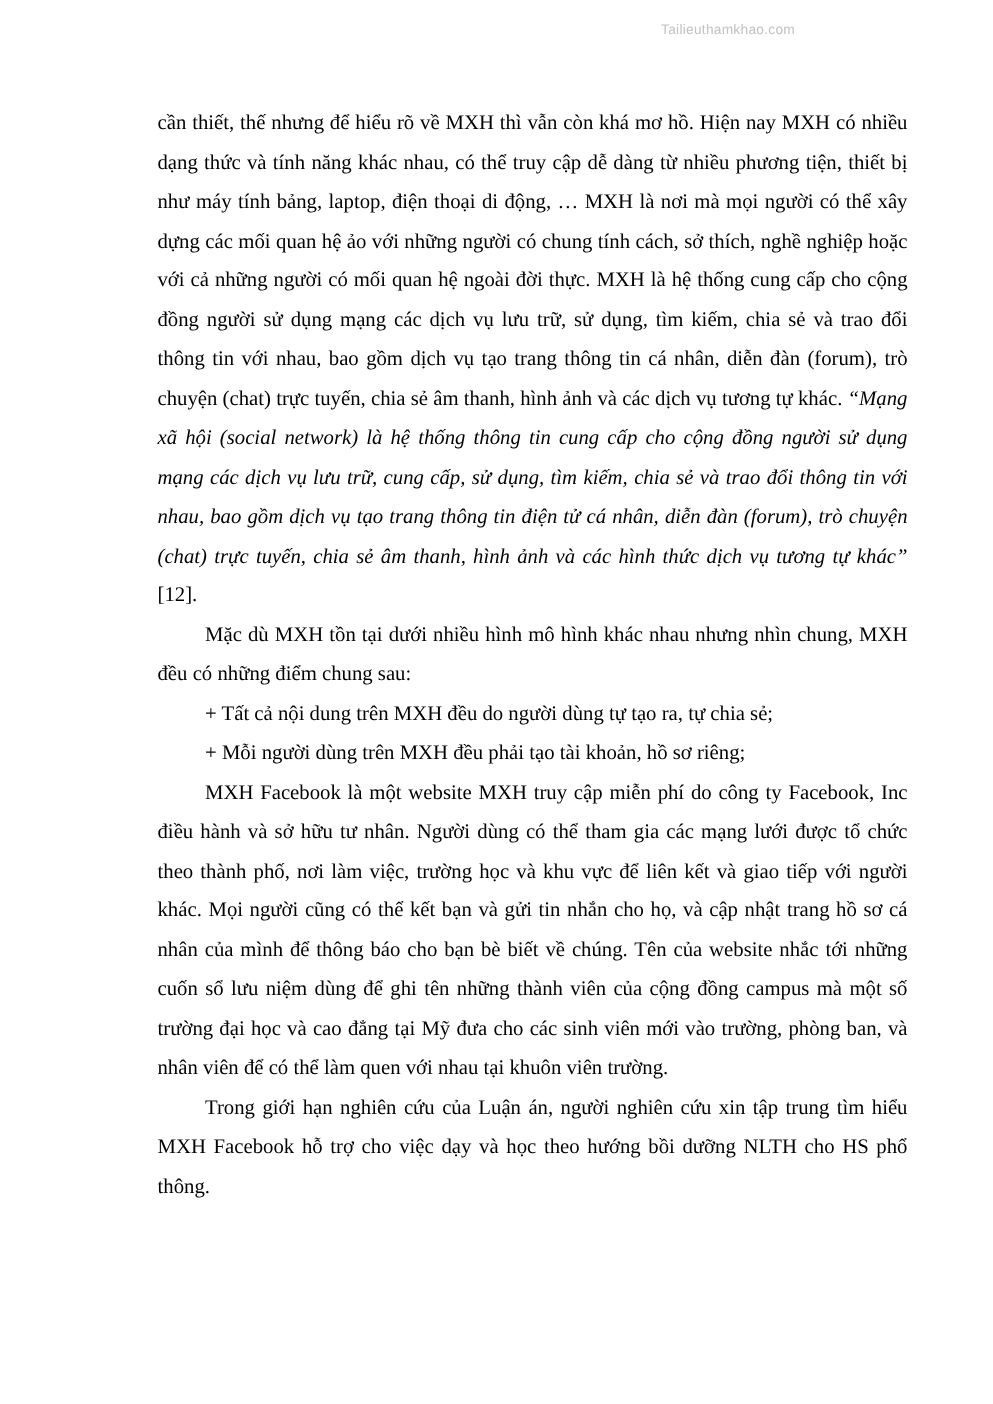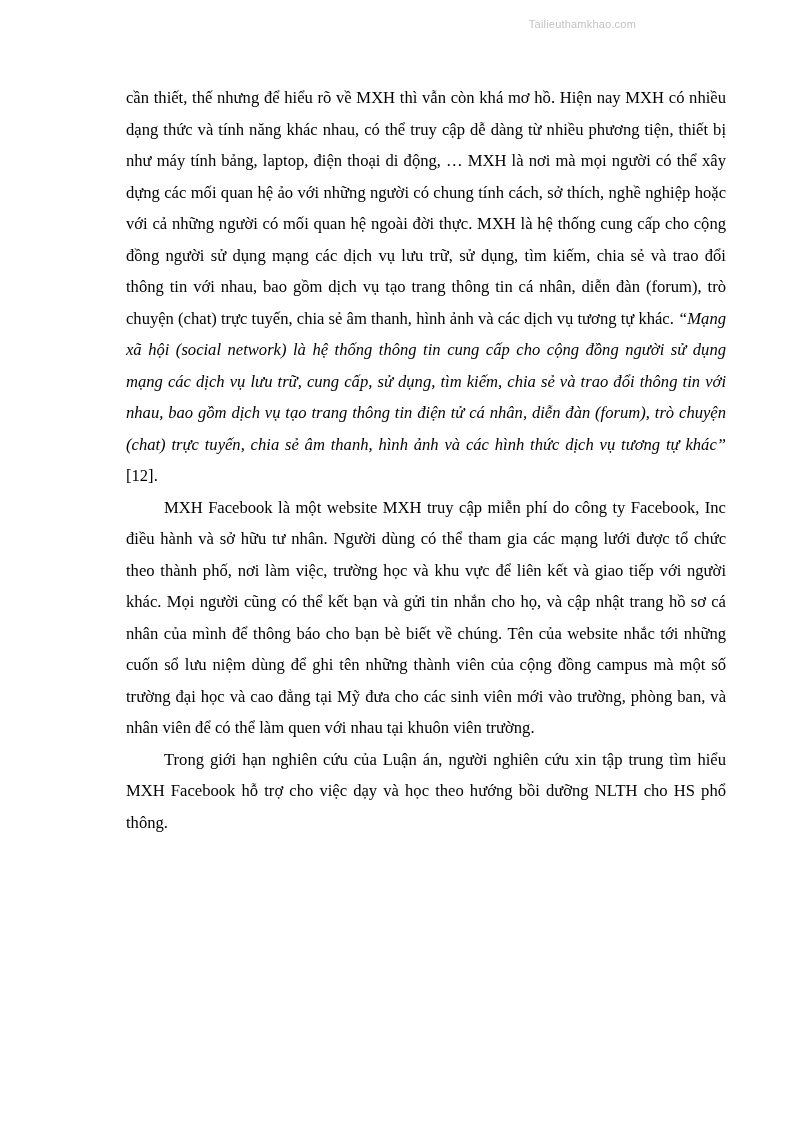--- a/index.html
+++ b/index.html
@@ -72,21 +72,24 @@
 <body>
 
 <div class="page">
 
   <div class="watermark">Tailieuthamkhao.com</div>
 
   <div class="content">
 
     <p class="noindent"><span>cần thiết, thế nhưng để hiểu rõ về MXH thì vẫn còn khá mơ hồ. Hiện nay MXH có nhiều dạng thức và tính năng khác nhau, có thể truy cập dễ dàng từ nhiều phương tiện, thiết bị như máy tính bảng, laptop, điện thoại di động, … MXH là nơi mà mọi người có thể xây dựng các mối quan hệ ảo với những người có chung tính cách, sở thích, nghề nghiệp hoặc với cả những người có mối quan hệ ngoài đời thực. MXH là hệ thống cung cấp cho cộng đồng người sử dụng mạng các dịch vụ lưu trữ, sử dụng, tìm kiếm, chia sẻ và trao đổi thông tin với nhau, bao gồm dịch vụ tạo trang thông tin cá nhân, diễn đàn (forum), trò chuyện (chat) trực tuyến, chia sẻ âm thanh, hình ảnh và các dịch vụ tương tự khác. </span><span class="quote">“Mạng xã hội (social network) là hệ thống thông tin cung cấp cho cộng đồng người sử dụng mạng các dịch vụ lưu trữ, cung cấp, sử dụng, tìm kiếm, chia sẻ và trao đổi thông tin với nhau, bao gồm dịch vụ tạo trang thông tin điện tử cá nhân, diễn đàn (forum), trò chuyện (chat) trực tuyến, chia sẻ âm thanh, hình ảnh và các hình thức dịch vụ tương tự khác”</span><span> [12].</span></p>
 
+    <p class="indent">Mặc dù MXH tồn tại dưới nhiều hình mô hình khác nhau nhưng nhìn chung, MXH đều có những điểm chung sau:</p>
 
+    <p class="bullet">+ Tất cả nội dung trên MXH đều do người dùng tự tạo ra, tự chia sẻ;</p>
+    <p class="bullet">+ Mỗi người dùng trên MXH đều phải tạo tài khoản, hồ sơ riêng;</p>
 
     <p class="indent">MXH Facebook là một website MXH truy cập miễn phí do công ty Facebook, Inc điều hành và sở hữu tư nhân. Người dùng có thể tham gia các mạng lưới được tổ chức theo thành phố, nơi làm việc, trường học và khu vực để liên kết và giao tiếp với người khác. Mọi người cũng có thể kết bạn và gửi tin nhắn cho họ, và cập nhật trang hồ sơ cá nhân của mình để thông báo cho bạn bè biết về chúng. Tên của website nhắc tới những cuốn sổ lưu niệm dùng để ghi tên những thành viên của cộng đồng campus mà một số trường đại học và cao đẳng tại Mỹ đưa cho các sinh viên mới vào trường, phòng ban, và nhân viên để có thể làm quen với nhau tại khuôn viên trường.</p>
 
     <p class="indent">Trong giới hạn nghiên cứu của Luận án, người nghiên cứu xin tập trung tìm hiểu MXH Facebook hỗ trợ cho việc dạy và học theo hướng bồi dưỡng NLTH cho HS phổ thông.</p>
 
   </div>
 
 
 </div>
 

